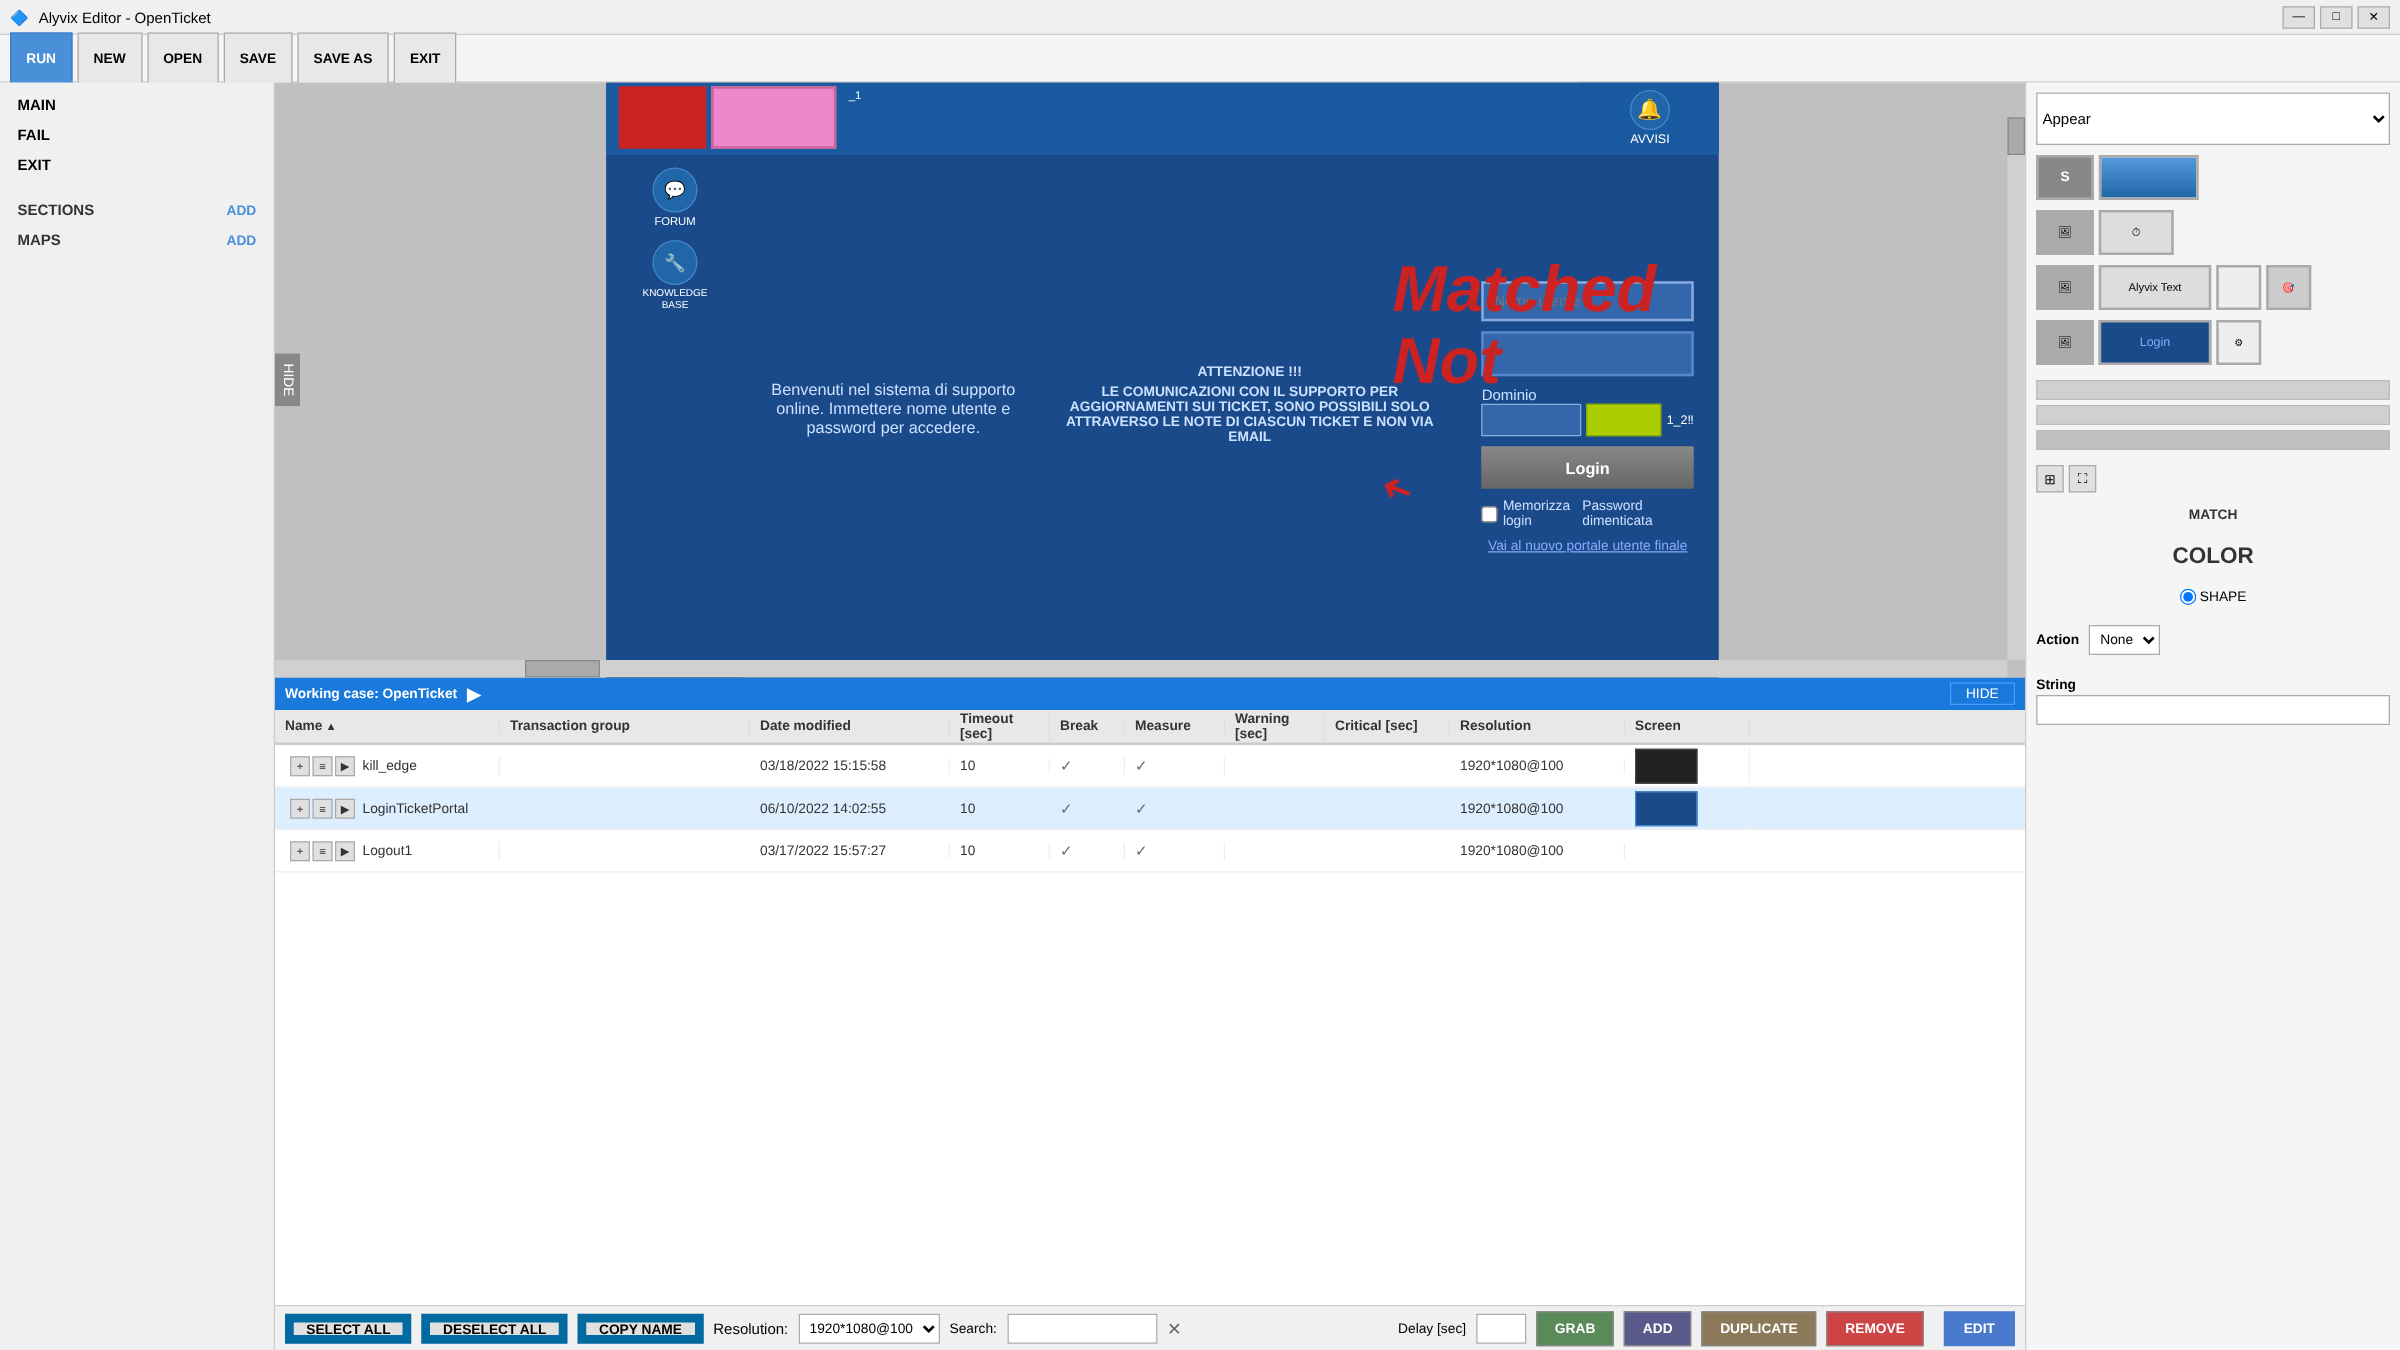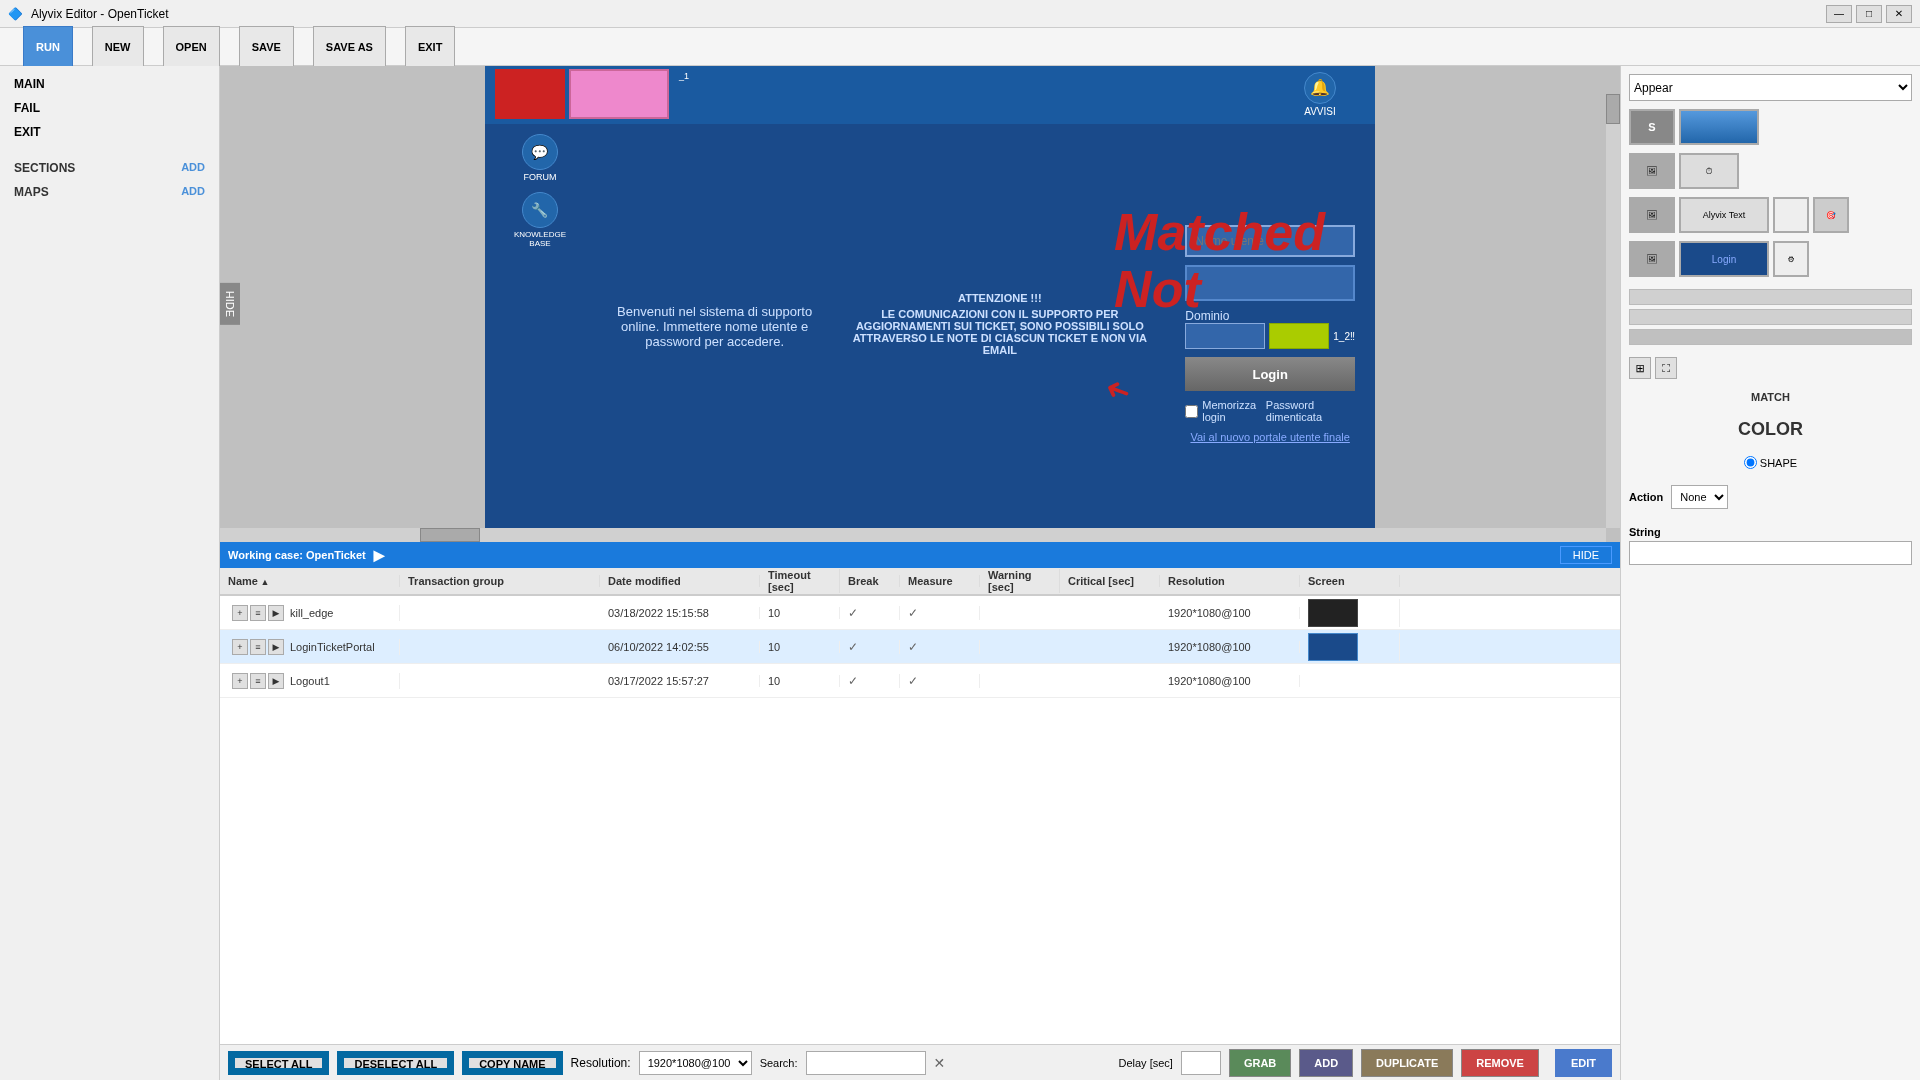--- a/index.html
+++ b/index.html
@@ -33,21 +33,20 @@
       height: 42px;
       padding: 0 12px;
       border: 1px solid #aaa;
       background: #e8e8e8;
       cursor: pointer;
       font-size: 11px;
       font-weight: bold;
       display: flex;
       align-items: center;
       gap: 4px;
-      margin-left: 15px;
     }
     .toolbar-btn.run {
       background: #4a90d9;
       color: white;
       border-color: #3a7bc8;
     }
 
     
     .main-layout {
       display: flex;
@@ -65,21 +64,21 @@
       gap: 4px;
     }
     .sidebar-item {
       padding: 3px 6px;
       cursor: pointer;
       font-size: 12px;
       font-weight: bold;
     }
     .sidebar-section {
       display: flex;
-      align-items: flex-start;
+      align-items: flex-end;
       justify-content: space-between;
       padding: 3px 6px;
     }
     .sidebar-section-label { font-size: 12px; font-weight: bold; color: #333; }
     .sidebar-add { color: #4a90d9; cursor: pointer; font-size: 11px; font-weight: bold; }
 
     
     .center-area {
       flex: 1;
       display: flex;
@@ -454,21 +453,21 @@
     }
 
     .right-panel-top {
       display: flex;
       align-items: center;
       gap: 4px;
     }
 
     .appear-select {
       flex: 1;
-      height: 27px;
+      height: 42px;
       border: 1px solid #aaa;
       background: white;
       font-size: 12px;
     }
 
     .thumb {
       width: 50px;
       height: 36px;
       border: 2px solid #aaa;
       background: #ddd;

